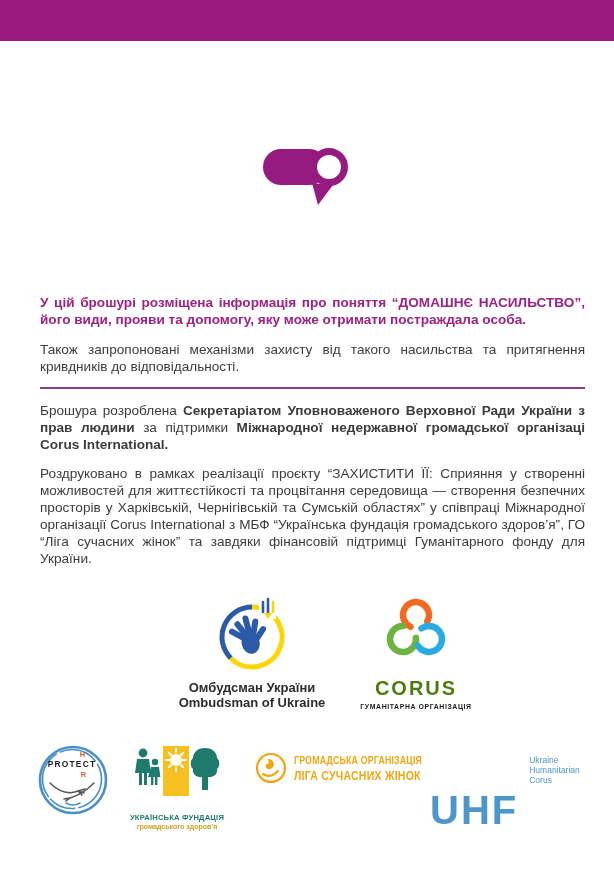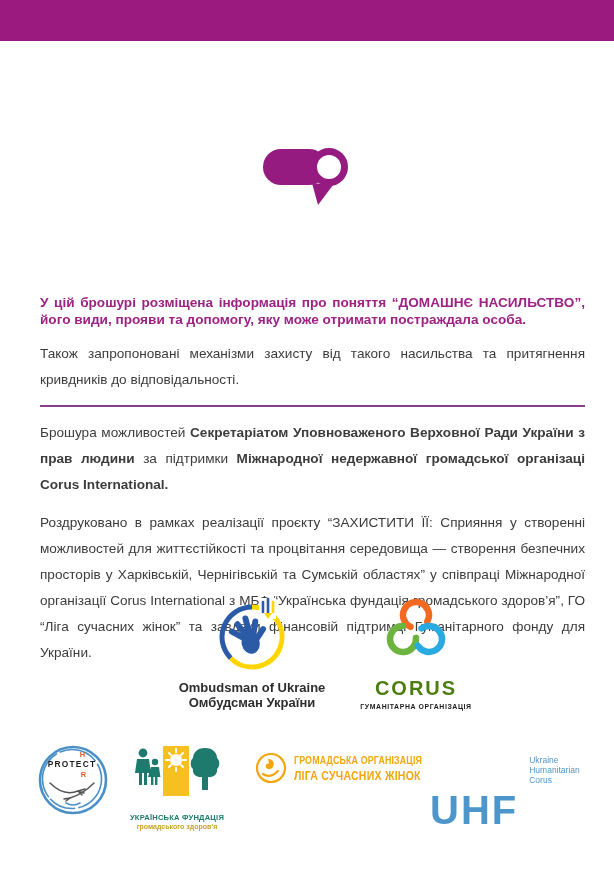--- a/index.html
+++ b/index.html
@@ -9,21 +9,21 @@
   }
   .top-bar{position:absolute;left:0;top:0;width:614px;height:41px;background:#9a1a7f;}
   .bubble{position:absolute;left:262px;top:141px;width:88px;height:66px;}
   .content{position:absolute;left:40px;top:294px;width:545px;}
   .p-highlight{
     margin:0 0 13px 0;font-size:13.6px;font-weight:700;color:#9c2383;
     line-height:17px;text-align:justify;
   }
   .p-body{
     margin:0 0 12px 0;font-size:13.6px;font-weight:400;color:#3c3c3c;
-    line-height:26px;text-align:justify;
+    line-height:17px;text-align:justify;
   }
   .divider{height:2px;background:#8a3e88;border:0;margin:12px 0 13px 0;}
   
   .ombudsman{position:absolute;left:168px;top:596px;width:168px;text-align:center;}
   .ombudsman .titles{margin-top:6px;font-size:13px;font-weight:700;color:#2d2d2d;line-height:15px;}
   .corus{position:absolute;left:352px;top:598px;width:128px;text-align:center;}
   .corus-name{margin-top:13px;font-size:20px;font-weight:700;letter-spacing:2px;color:#4d7c0f;}
   .corus-tag{margin-top:3px;font-size:6.9px;font-weight:700;letter-spacing:0.6px;color:#1a1a1a;}
   
   .protect{position:absolute;left:36px;top:743px;width:74px;height:74px;}
@@ -50,21 +50,21 @@
       <polygon points="50,42 71,44 56,64" fill="#951b81"></polygon>
       <rect x="1" y="8" width="64" height="36" rx="18" fill="#951b81"></rect>
       <circle cx="67" cy="26" r="15.5" fill="#ffffff" stroke="#951b81" stroke-width="7"></circle>
     </svg>
   </div>
 
   <div class="content">
     <p class="p-highlight">У цій брошурі розміщена інформація про поняття “ДОМАШНЄ НАСИЛЬСТВО”, його види, прояви та допомогу, яку може отримати постраждала особа.</p>
     <p class="p-body">Також запропоновані механізми захисту від такого насильства та притягнення кривдників до відповідальності.</p>
     <hr class="divider">
-    <p class="p-body"><span>Брошура можливостей </span><span style="font-weight: 700;">Секретаріатом Уповноваженого Верховної Ради України з прав людини</span><span> за підтримки </span><span style="font-weight: 700;">Міжнародної недержавної громадської організаці Corus International.</span></p>
+    <p class="p-body"><span>Брошура розроблена </span><span style="font-weight: 700;">Секретаріатом Уповноваженого Верховної Ради України з прав людини</span><span> за підтримки </span><span style="font-weight: 700;">Міжнародної недержавної громадської організаці Corus International.</span></p>
     <p class="p-body">Роздруковано в рамках реалізації проєкту “ЗАХИСТИТИ ЇЇ: Сприяння у створенні можливостей для життєстійкості та процвітання середовища — створення безпечних просторів у Харківській, Чернігівській та Сумській областях” у співпраці Міжнародної організації Corus International з МБФ “Українська фундація громадського здоров’я”, ГО “Ліга сучасних жінок” та завдяки фінансовій підтримці Гуманітарного фонду для України.</p>
   </div>
 
   <div class="ombudsman">
     <svg width="66" height="74" viewBox="0 0 66 74" xmlns="http://www.w3.org/2000/svg">
       <path d="M 33 11 A 30 30 0 0 0 11.8 62.2" fill="none" stroke="#2b5aa7" stroke-width="5"></path>
       <path d="M 11.8 62.2 A 30 30 0 1 0 33 11" fill="none" stroke="#ffd500" stroke-width="5"></path>
       <rect x="40" y="2" width="17" height="21" fill="#ffffff"></rect>
 
       <g stroke-linecap="round">
@@ -79,22 +79,22 @@
         <g stroke="#2b5aa7" stroke-width="6" stroke-linecap="round">
           <line x1="29" y1="44" x2="15" y2="32"></line>
           <line x1="30" y1="42" x2="22" y2="26"></line>
           <line x1="32" y1="42" x2="31" y2="22"></line>
           <line x1="34" y1="43" x2="40" y2="27"></line>
           <line x1="36" y1="46" x2="46" y2="36"></line>
         </g>
       </g>
     </svg>
     <div class="titles">
+      <div>Омбудсман України</div>
       <div>Ombudsman of Ukraine</div>
-      <div>Омбудсман України</div>
     </div>
   </div>
 
   <div class="corus">
     <svg width="80" height="62" viewBox="0 0 80 62" xmlns="http://www.w3.org/2000/svg">
       <circle cx="40" cy="17" r="13" fill="none" stroke="#f26a21" stroke-width="6.5" stroke-dasharray="62 20" transform="rotate(115 40 17)" stroke-linecap="round"></circle>
       <circle cx="27" cy="41" r="13" fill="none" stroke="#6db33f" stroke-width="6.5" stroke-dasharray="62 20" transform="rotate(355 27 41)" stroke-linecap="round"></circle>
       <circle cx="53" cy="41" r="13" fill="none" stroke="#29abe2" stroke-width="6.5" stroke-dasharray="62 20" transform="rotate(235 53 41)" stroke-linecap="round"></circle>
     </svg>
     <div class="corus-name">CORUS</div>

